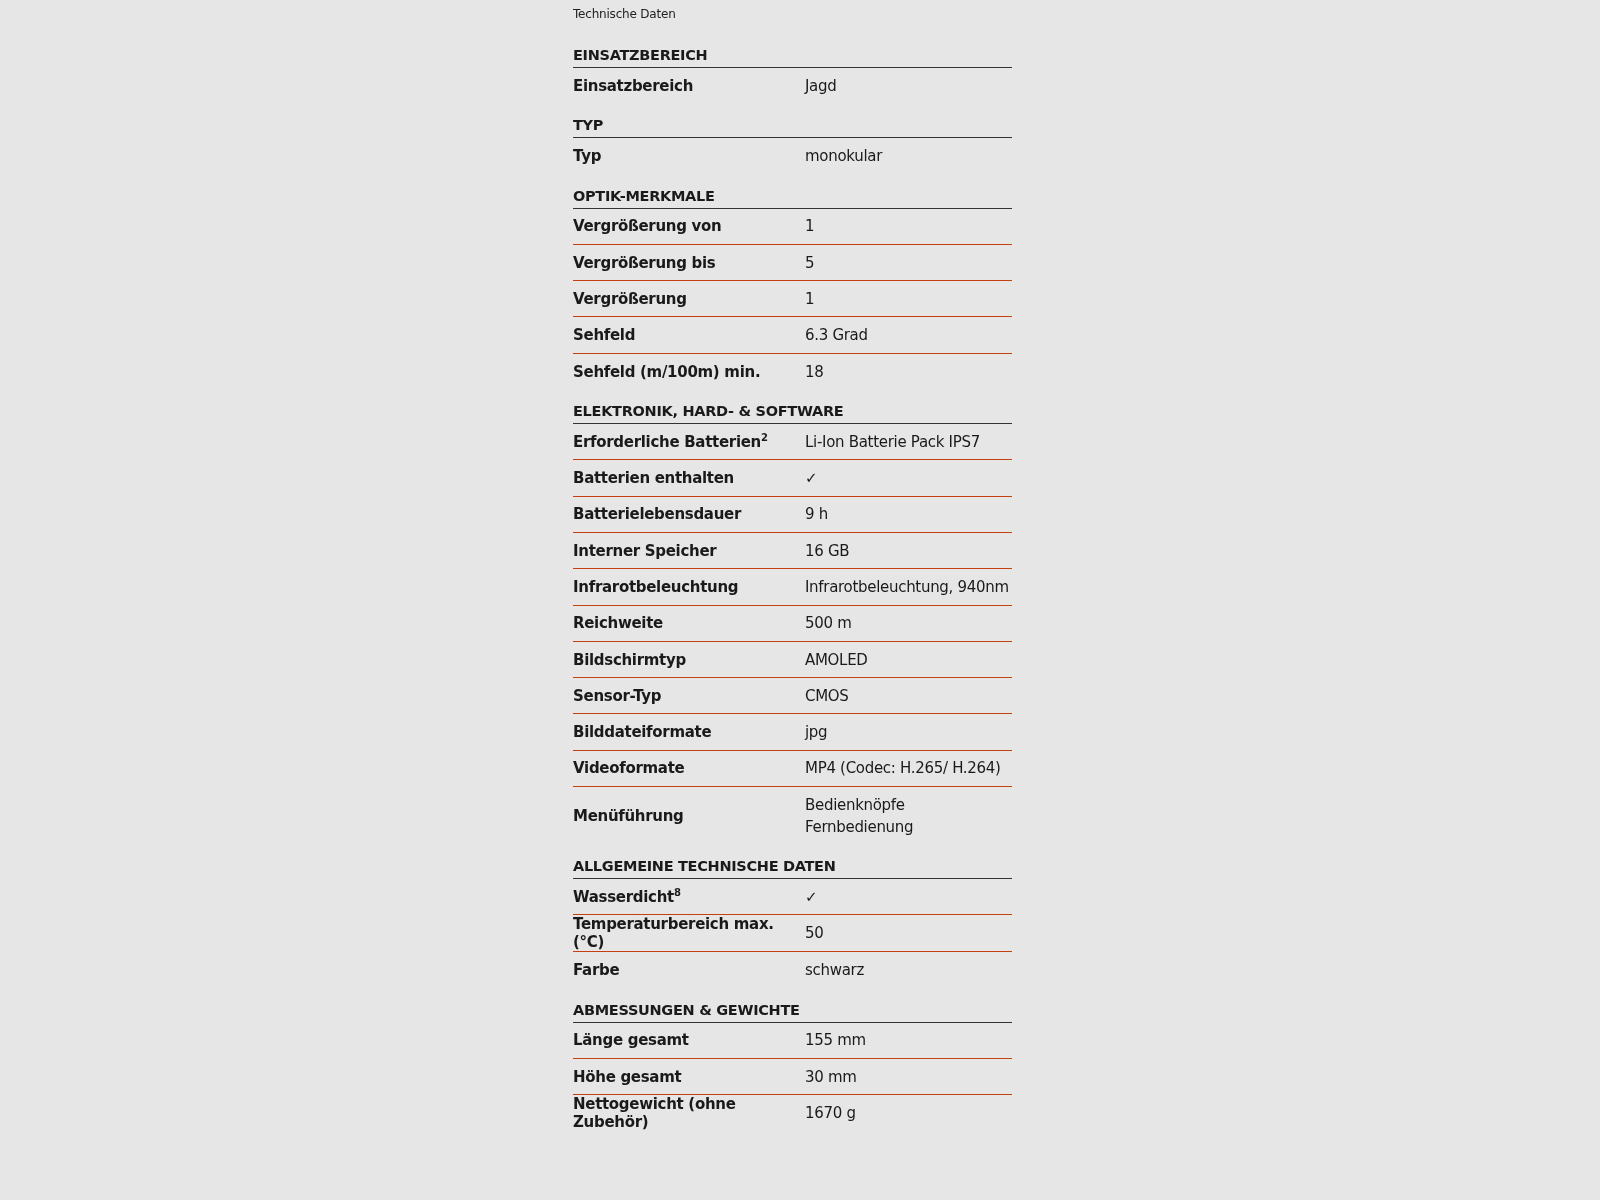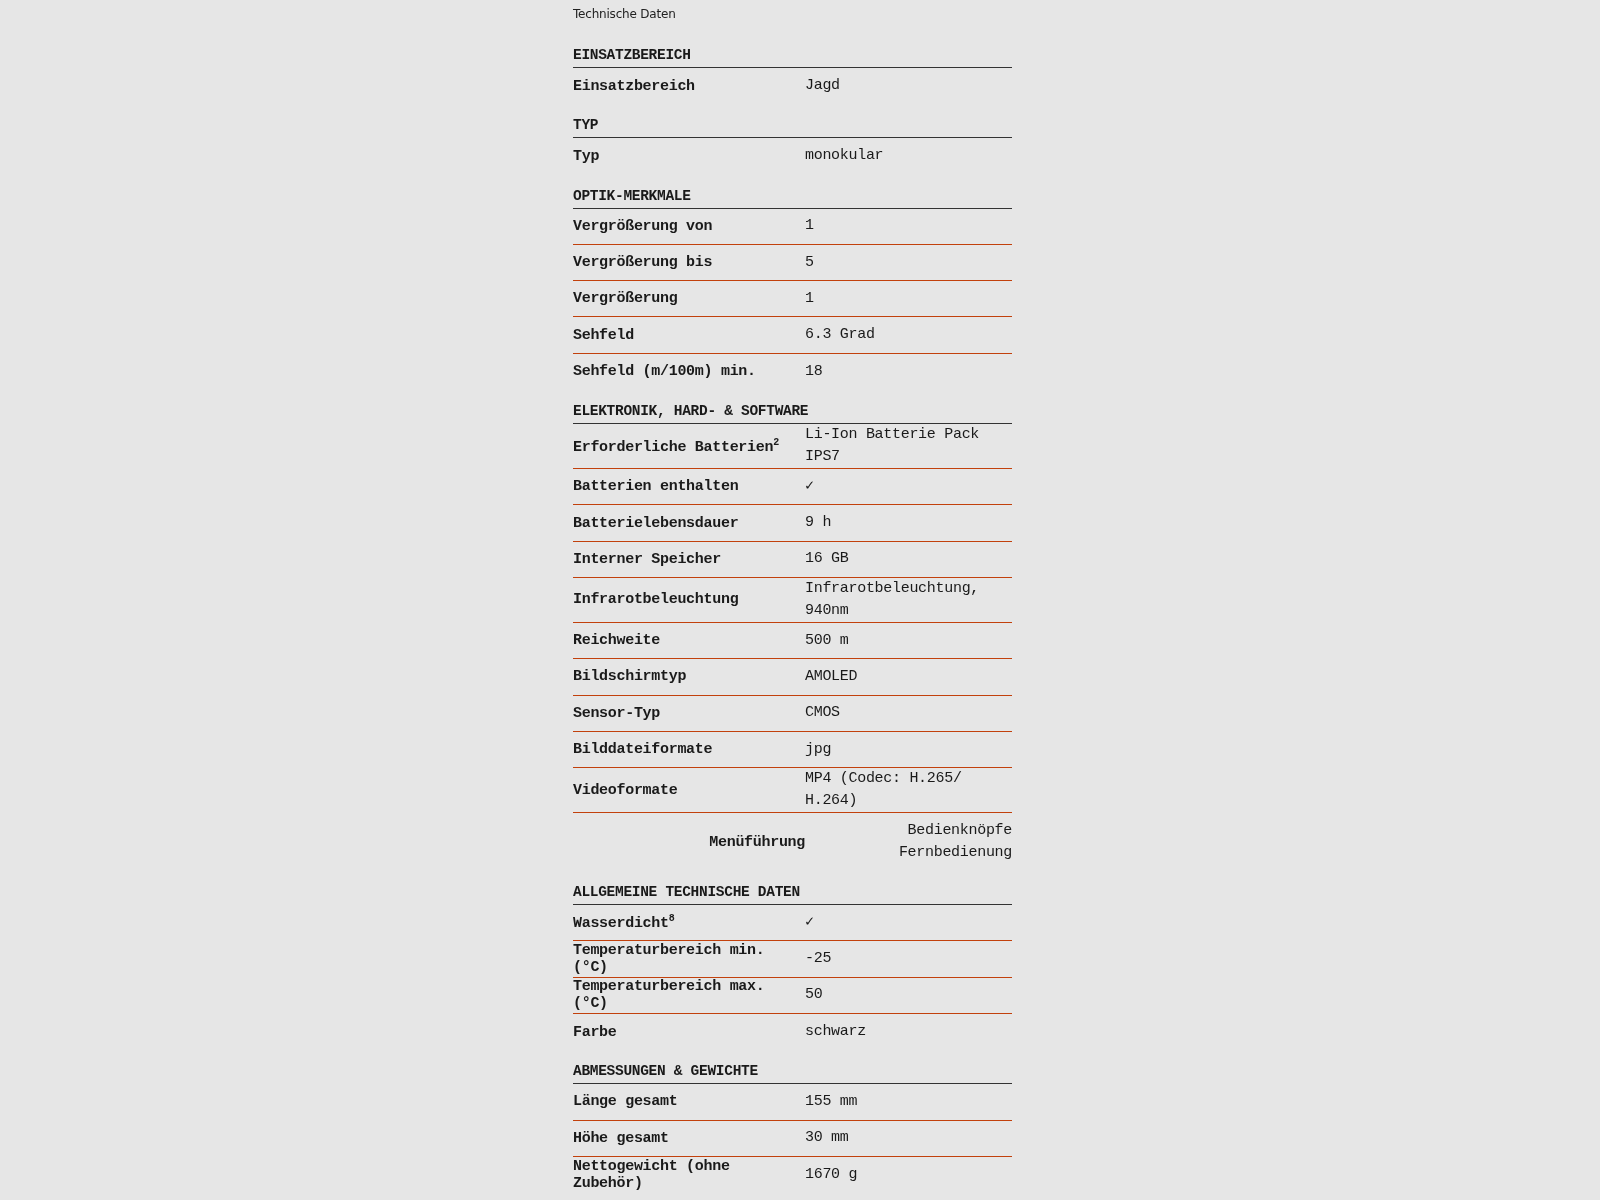--- a/index.html
+++ b/index.html
@@ -1,26 +1,26 @@
 <!DOCTYPE html>
 <html><head>
 <meta charset="utf-8">
 <style>
   html, body { margin: 0; padding: 0; }
   body { width: 1600px; height: 1200px; background: #e6e6e6; font-family: "DejaVu Sans", sans-serif; color: #1a1a1a; overflow: hidden; }
   .wrap { position: absolute; left: 573px; top: 0; width: 439px; }
   h1 { font-weight: normal; font-size: 12px; margin: 0; padding-top: 2px; height: 36px; line-height: 24px; color: #222; letter-spacing: -0.2px; }
-  .section { margin-top: 0; font-family: Liberation Mono, monospace; }
+  .section { margin-top: 0; }
   .sec-head { font-weight: bold; font-size: 14.5px; height: 30px; line-height: 34px; border-bottom: 1.5px solid #333; box-sizing: border-box; letter-spacing: -0.3px; }
   .row { display: flex; border-bottom: 1px solid #c2410c; min-height: 36.3px; align-items: center; box-sizing: border-box; font-size: 15px; letter-spacing: -0.3px; }
   .row:last-child { border-bottom: none; }
   .section { margin-bottom: 4px; }
   .label { width: 232px; font-weight: bold; }
   .val { flex: 1; line-height: 22px; }
-  .row.tall { min-height: 58px; text-align: right; }
+  .row.tall { min-height: 58px; }
   sup { font-size: 10px; }
 </style>
 </head>
 <body>
 
 <div class="wrap">
   <h1>Technische Daten</h1>
   <div id="sections">
       <div class="section">
         <div class="sec-head">EINSATZBEREICH</div>
@@ -145,26 +145,20 @@
       </div>
       <div class="section">
         <div class="sec-head">ALLGEMEINE TECHNISCHE DATEN</div>
         <div class="row">
           <div class="label"><span>Wasserdicht</span><sup>8</sup></div>
           <div class="val">
             <div>✓</div>
           </div>
         </div>
         <div class="row">
-          <div class="label"><span>Temperaturbereich min. (°C)</span></div>
-          <div class="val">
-            <div>-25</div>
-          </div>
-        </div>
-        <div class="row">
           <div class="label"><span>Temperaturbereich max. (°C)</span></div>
           <div class="val">
             <div>50</div>
           </div>
         </div>
         <div class="row">
           <div class="label"><span>Farbe</span></div>
           <div class="val">
             <div>schwarz</div>
           </div>

